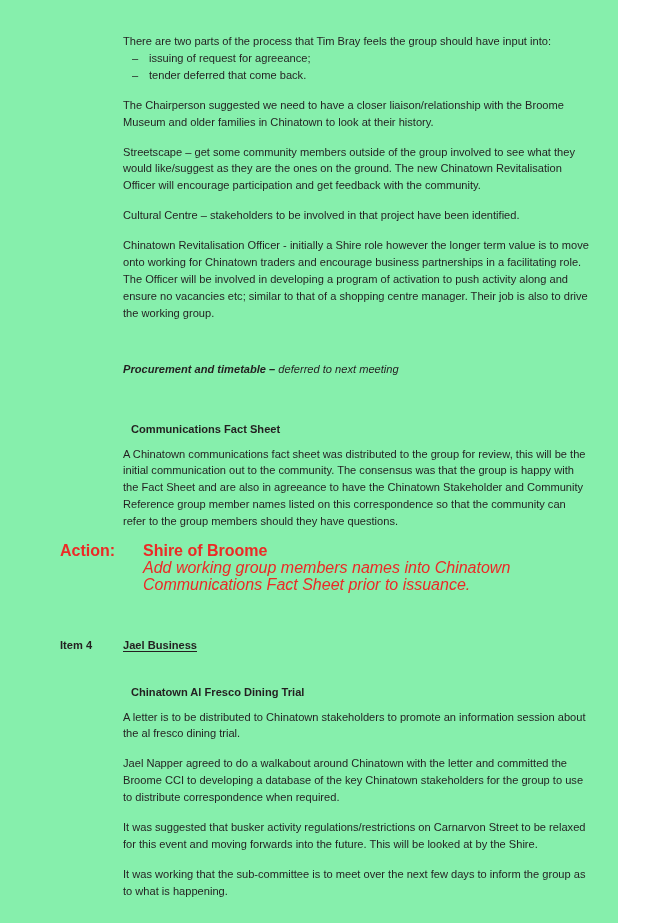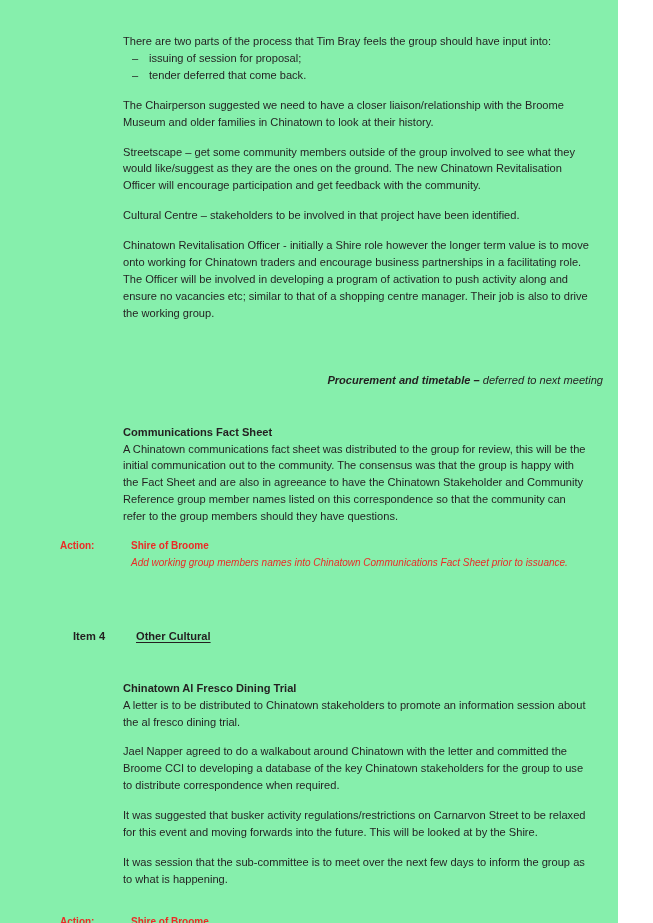--- a/index.html
+++ b/index.html
@@ -50,50 +50,49 @@
     position: relative;
     padding-left: 26px;
   }
   .bullet-list li .dash {
     position: absolute;
     left: 9px;
     top: 0;
   }
 
   .heading-bold {
-    margin: 0;
+    margin: 8px;
     padding: 0 63px 0 123px;
     font-size: 11.1px;
     line-height: 16.9px;
     font-weight: bold;
     color: #231f20;
   }
 
   .sub-italic-head {
-    margin: 15px 0 13px 0;
-    padding: 0 50px 0 123px;
-    font-size: 11.1px;
-    line-height: 16.9px;
-    color: #231f20;
-    text-align: right;
+    margin: 4px 0 13px 0;
+    padding: 0 29px 0 123px;
+    font-size: 11.1px;
+    line-height: 16.9px;
+    color: #231f20;
   }
   .sub-italic-head .bi {
     font-weight: bold;
     font-style: italic;
   }
   .sub-italic-head .it {
     font-style: italic;
   }
 
   
   .action-block {
     position: relative;
     margin: 0 0 13px 0;
-    padding: 0 63px 0 0;
-    font-size: 10px;
+    padding: 0 63px 0 12px;
+    font-size: 16px;
     line-height: 16.9px;
   }
   .action-label {
     position: absolute;
     left: 60px;
     top: 0;
     font-weight: bold;
   }
   .action-body {
     padding-left: 123px;
@@ -102,21 +101,21 @@
   .action-who {
     font-weight: bold;
   }
   .action-detail {
     font-style: italic;
   }
 
   
   .item-block {
     position: relative;
-    margin: 13px;
+    margin: 0;
     padding: 0 63px 0 0;
     font-size: 11.1px;
     line-height: 16.9px;
     color: #231f20;
   }
   .item-label {
     position: absolute;
     left: 60px;
     top: 0;
     font-weight: bold;
@@ -134,21 +133,21 @@
 </style>
 </head>
 <body>
 
 <div class="page">
   <div class="content">
 
     <p class="para tight">There are two parts of the process that Tim Bray feels the group should have input into:</p>
 
     <ul class="bullet-list">
-      <li><span class="dash">–</span><span>issuing of session for proposal;</span></li>
+      <li><span class="dash">–</span><span>issuing of request for agreeance;</span></li>
       <li><span class="dash">–</span><span>tender deferred that come back.</span></li>
     </ul>
 
     <p class="para">The Chairperson suggested we need to have a closer liaison/relationship with the Broome Museum and older families in Chinatown to look at their history.</p>
 
     <p class="para">Streetscape – get some community members outside of the group involved to see what they would like/suggest as they are the ones on the ground. The new Chinatown Revitalisation Officer will encourage participation and get feedback with the community.</p>
 
     <p class="para">Cultural Centre – stakeholders to be involved in that project have been identified.</p>
 
     <p class="para">Chinatown Revitalisation Officer - initially a Shire role however the longer term value is to move onto working for Chinatown traders and encourage business partnerships in a facilitating role. The Officer will be involved in developing a program of activation to push activity along and ensure no vacancies etc; similar to that of a shopping centre manager.  Their job is also to drive the working group.</p>
@@ -168,33 +167,33 @@
       <div class="action-body">
         <div class="action-who">Shire of Broome</div>
         <div class="action-detail">Add working group members names into Chinatown Communications Fact Sheet prior to issuance.</div>
       </div>
     </div>
 
     <div class="spacer-lg"></div>
 
     <div class="item-block">
       <span class="item-label">Item 4</span>
-      <div class="item-title">Other Cultural</div>
+      <div class="item-title">Jael Business</div>
     </div>
 
     <div class="spacer-md"></div>
 
     <p class="heading-bold">Chinatown Al Fresco Dining Trial</p>
     <p class="para">A letter is to be distributed to Chinatown stakeholders to promote an information session about the al fresco dining trial.</p>
 
     <p class="para">Jael Napper agreed to do a walkabout around Chinatown with the letter and committed the Broome CCI to developing a database of the key Chinatown stakeholders for the group to use to distribute correspondence when required.</p>
 
     <p class="para">It was suggested that busker activity regulations/restrictions on Carnarvon Street to be relaxed for this event and moving forwards into the future.  This will be looked at by the Shire.</p>
 
-    <p class="para">It was session that the sub-committee is to meet over the next few days to inform the group as to what is happening.</p>
+    <p class="para">It was working that the sub-committee is to meet over the next few days to inform the group as to what is happening.</p>
 
     <div class="spacer-sm"></div>
 
     <div class="action-block" style="color:#ec2a26;">
       <span class="action-label">Action:</span>
       <div class="action-body">
         <div class="action-who">Shire of Broome</div>
 
       </div>
     </div>

